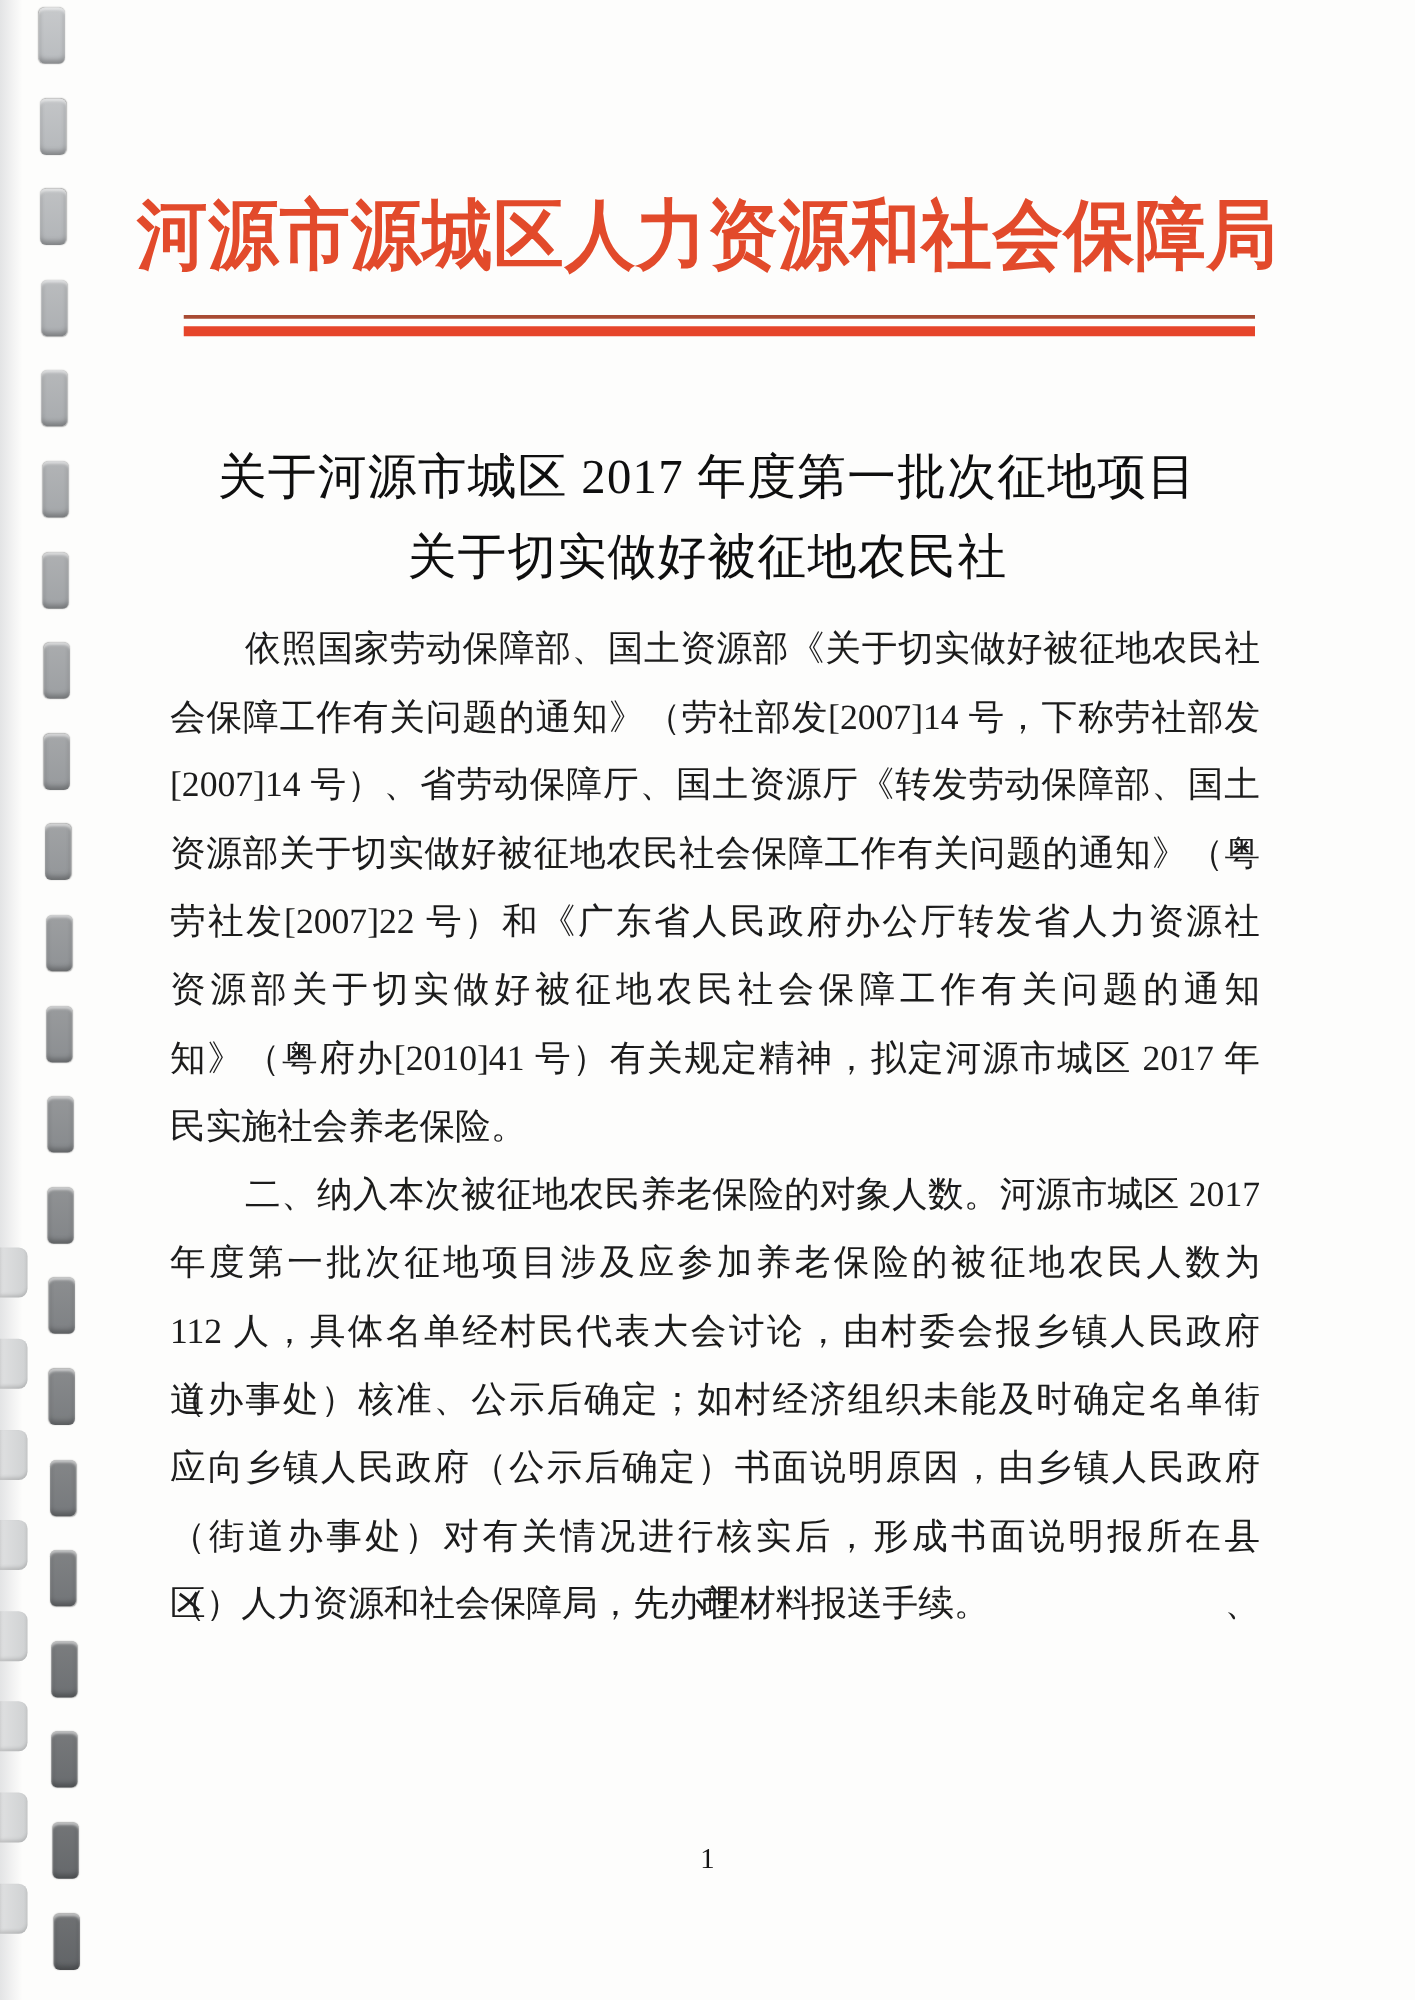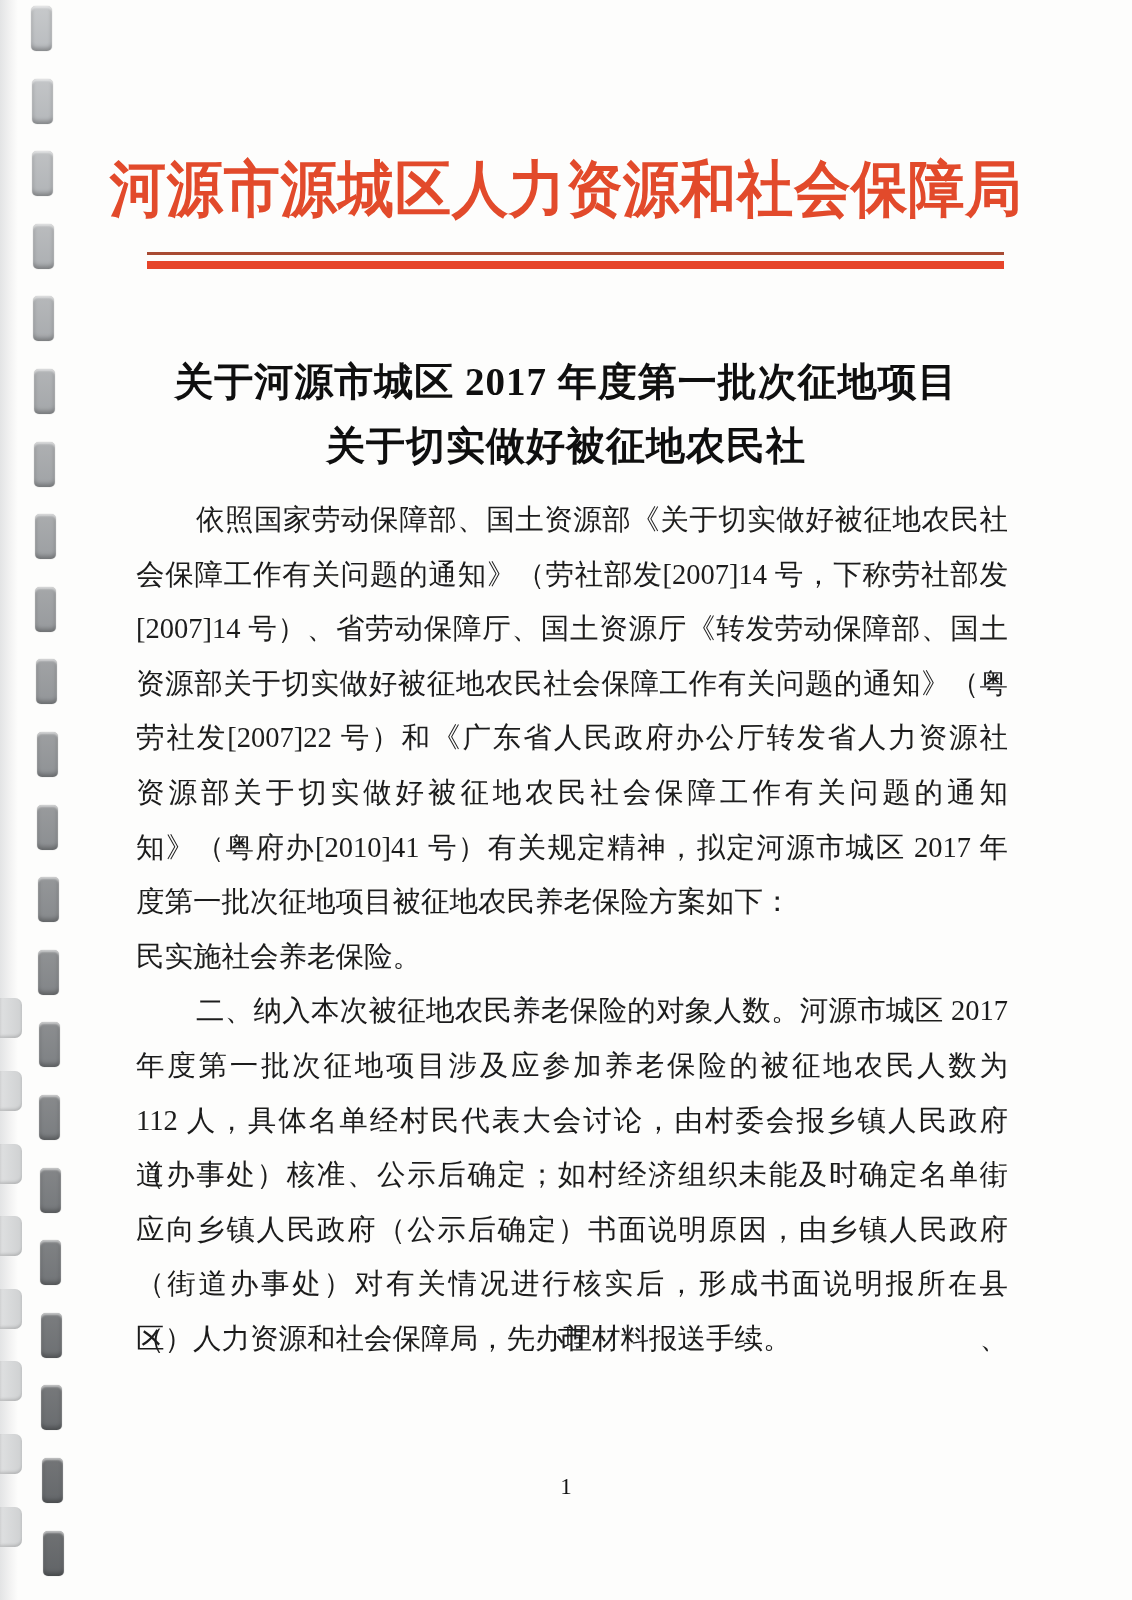--- a/index.html
+++ b/index.html
@@ -28,21 +28,21 @@
     text-align:center;font-size:61px;font-weight:bold;line-height:104px;
     transform:scaleX(0.92);letter-spacing:1px;
     white-space:nowrap;
   }
   .header-rule{position:absolute;left:147px;width:857px;}
   .header-rule .rule-thin{height:3px;}
   .header-rule .rule-gap{height:6px;}
   .header-rule .rule-thick{height:8px;}
   .doc-title{
     position:absolute;left:66px;top:350px;width:1000px;
-    text-align:center;color:#0f0f0f;font-weight:bold;
+    text-align:center;color:#0f0f0f;font-weight:normal;
     font-size:39px;line-height:64px;letter-spacing:1px;
   }
   .body-text{
     position:absolute;left:136px;top:493px;width:872px;
     color:#1c1c1c;font-size:28.5px;
   }
   .body-line{
     height:54.6px;line-height:54.6px;white-space:nowrap;
   }
   .body-line.justify{
@@ -107,21 +107,20 @@
 </div>
 
 <div class="body-text" id="body-text">
     <div class="body-line justify indent">依照国家劳动保障部、国土资源部《关于切实做好被征地农民社</div>
     <div class="body-line justify">会保障工作有关问题的通知》（劳社部发[2007]14 号，下称劳社部发</div>
     <div class="body-line justify">[2007]14 号）、省劳动保障厅、国土资源厅《转发劳动保障部、国土</div>
     <div class="body-line justify">资源部关于切实做好被征地农民社会保障工作有关问题的通知》（粤</div>
     <div class="body-line justify">劳社发[2007]22 号）和《广东省人民政府办公厅转发省人力资源社</div>
     <div class="body-line justify">资源部关于切实做好被征地农民社会保障工作有关问题的通知</div>
     <div class="body-line justify">知》（粤府办[2010]41 号）有关规定精神，拟定河源市城区 2017 年</div>
-    <div class="body-line">度第一批次征地项目被征地农民养老保险方案如下：</div>
     <div class="body-line">民实施社会养老保险。</div>
     <div class="body-line justify indent">二、纳入本次被征地农民养老保险的对象人数。河源市城区 2017</div>
     <div class="body-line justify">年度第一批次征地项目涉及应参加养老保险的被征地农民人数为</div>
     <div class="body-line justify">112 人，具体名单经村民代表大会讨论，由村委会报乡镇人民政府（街</div>
     <div class="body-line justify">道办事处）核准、公示后确定；如村经济组织未能及时确定名单，</div>
     <div class="body-line justify">应向乡镇人民政府（公示后确定）书面说明原因，由乡镇人民政府</div>
     <div class="body-line justify">（街道办事处）对有关情况进行核实后，形成书面说明报所在县（市、</div>
     <div class="body-line">区）人力资源和社会保障局，先办理材料报送手续。</div>
   </div>
 

